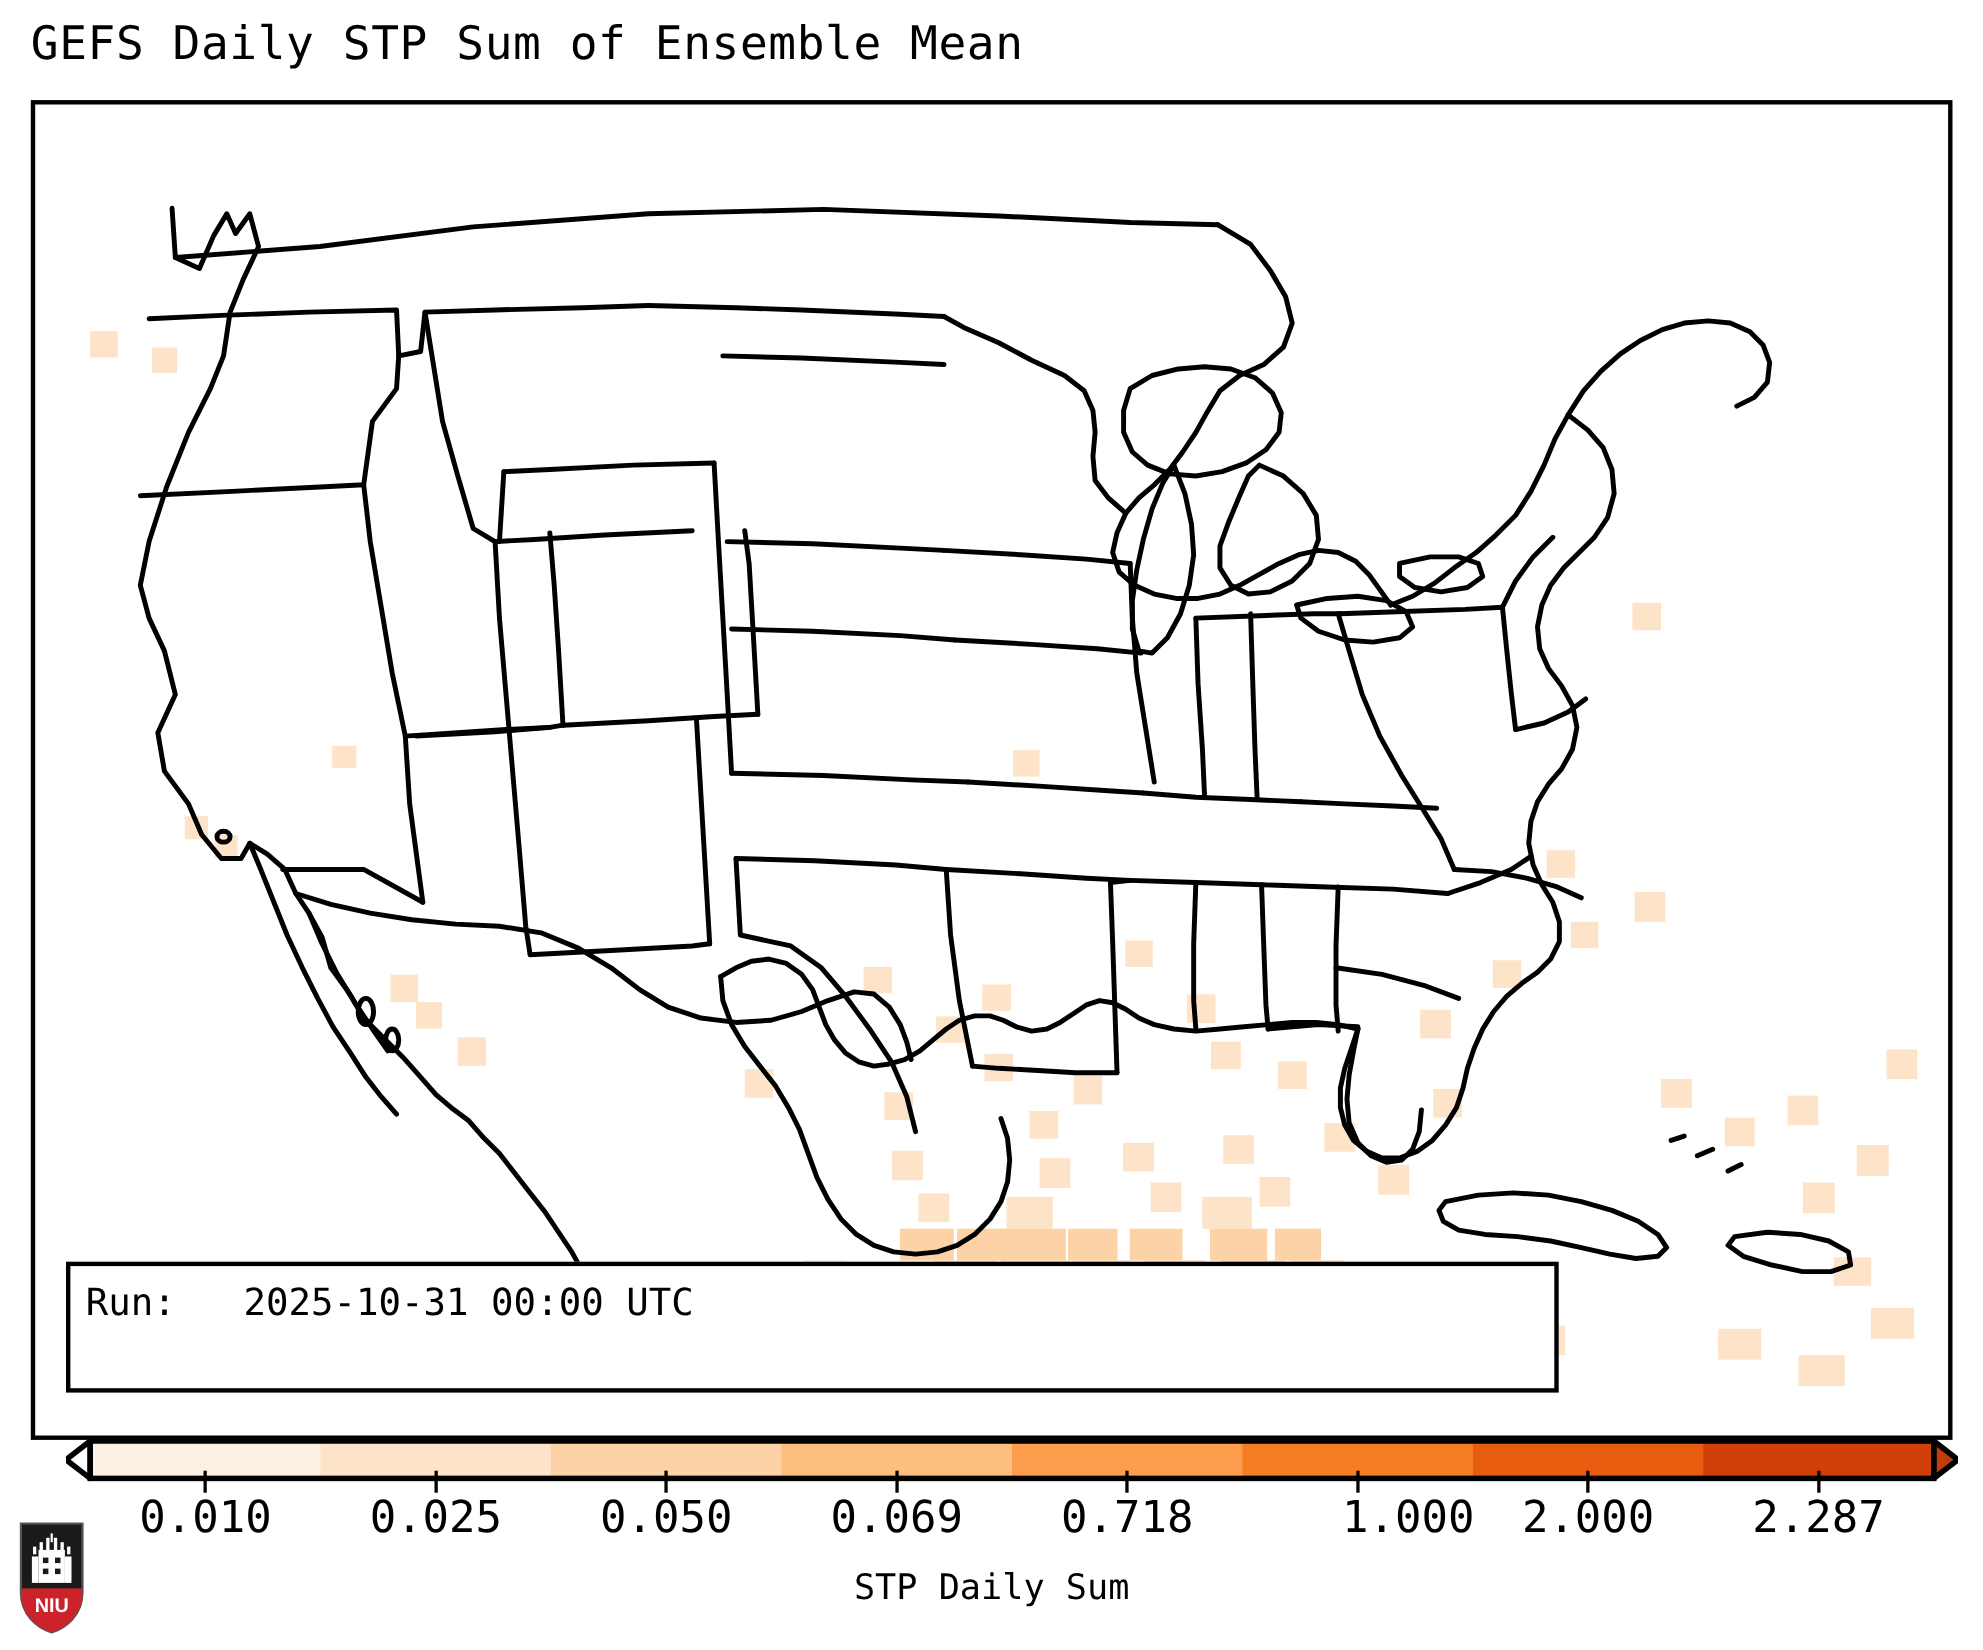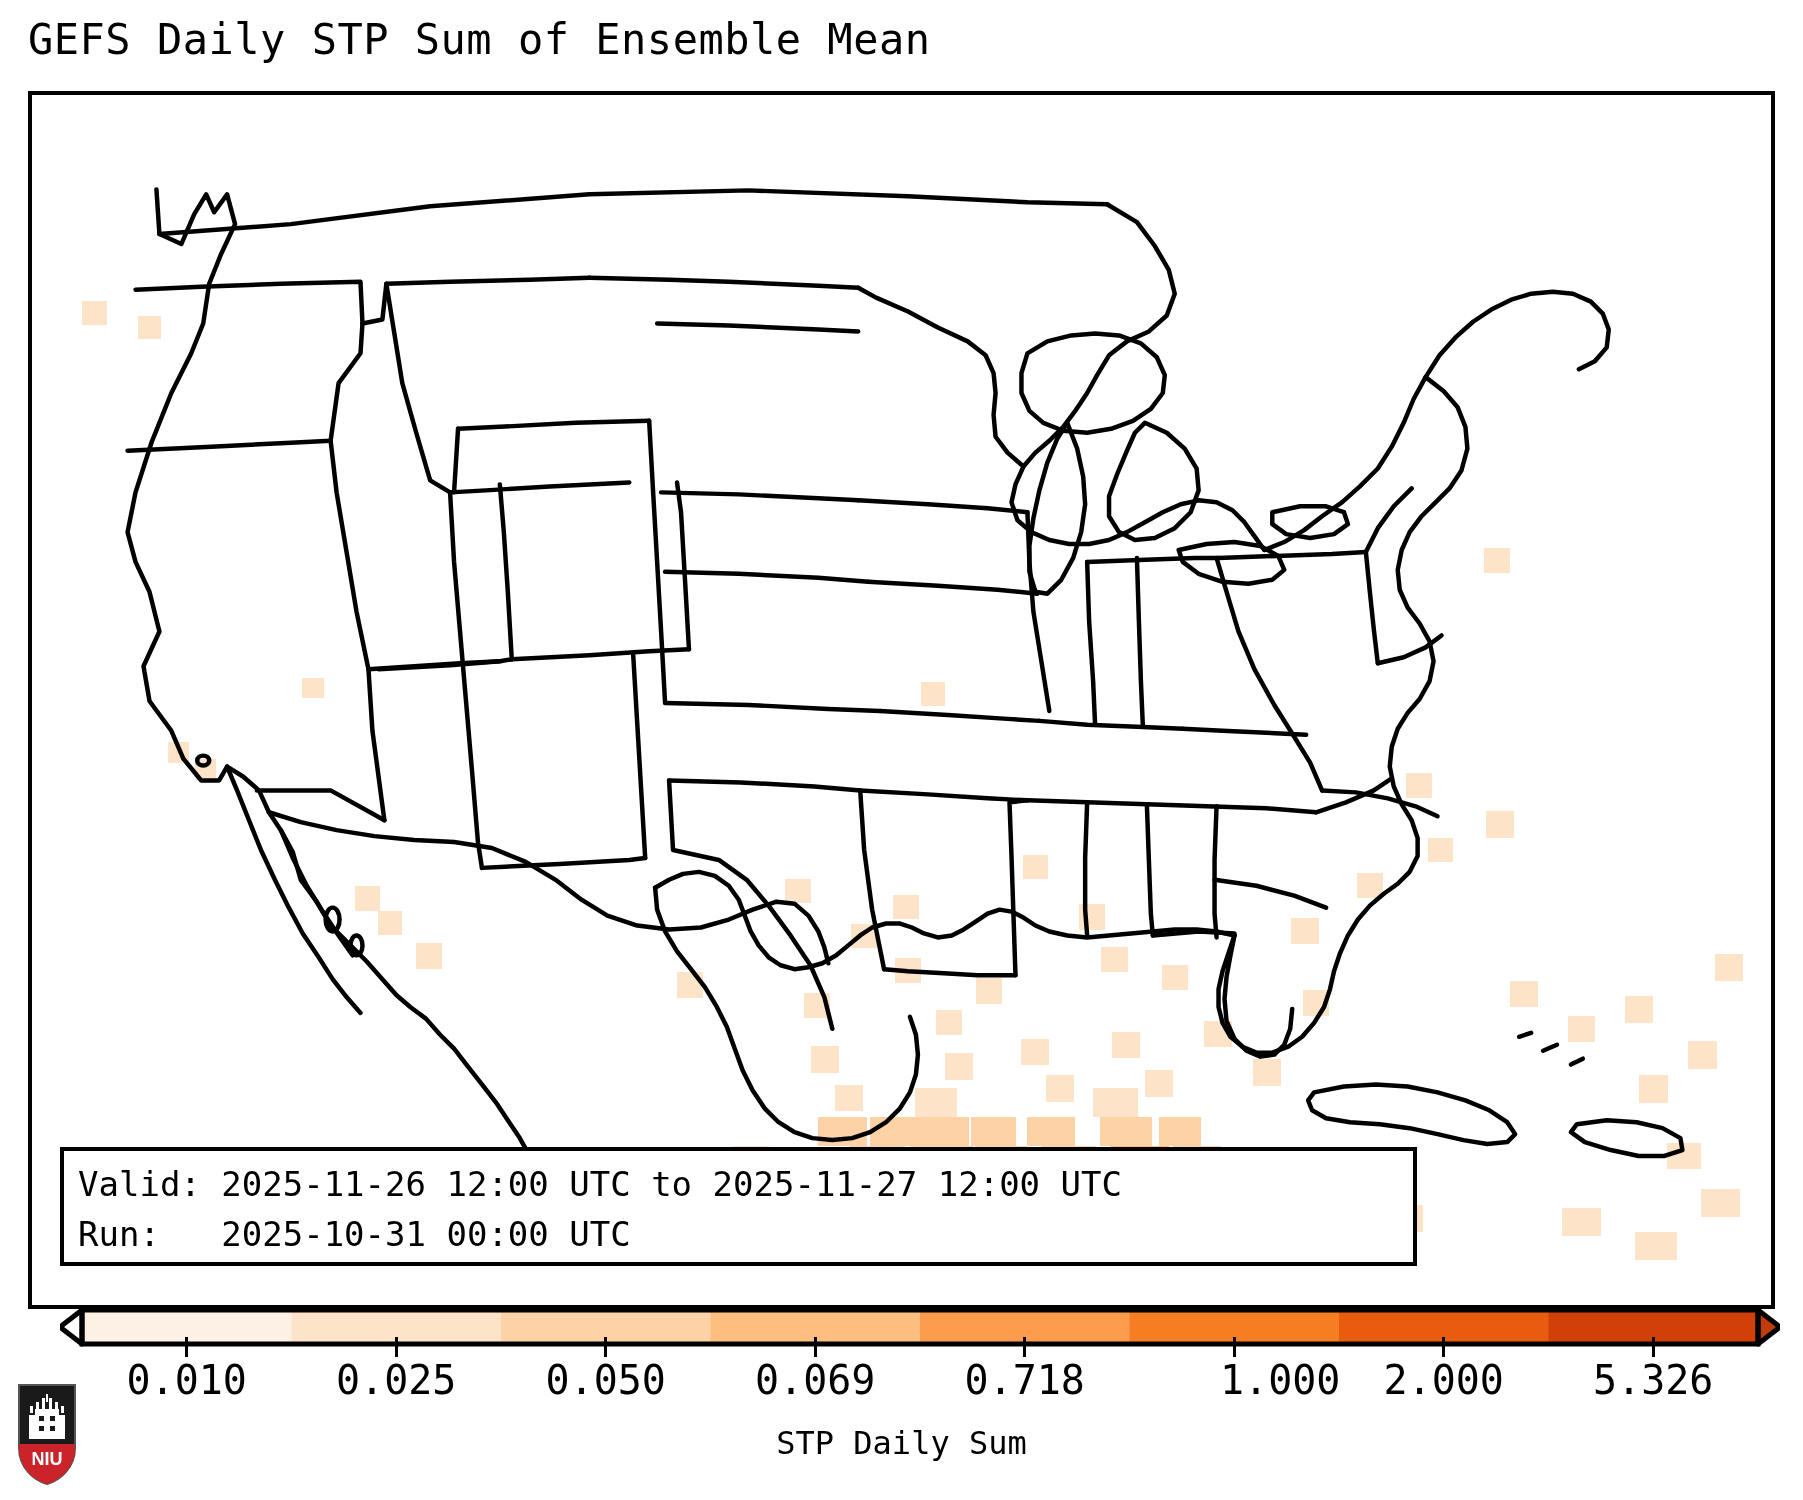--- a/index.html
+++ b/index.html
@@ -413,21 +413,20 @@
         <path d="M1190,716 L1188,770 L1188,824 L1190,848"></path>
         <path d="M1120,714 L1122,770 L1124,824 L1126,846"></path>
         <path d="M1060,712 L1058,768 L1058,820 L1060,846"></path>
         <path d="M1188,790 L1230,796 L1268,806 L1300,818"></path>
         <path d="M1126,846 L1172,842 L1208,844"></path>
       </g>
     </svg>
   </div>
 
   <div id="info-box">
-    <div class="info-line">Valid: 2025-11-26 12:00 UTC to 2025-11-27 12:00 UTC</div>
     <div class="info-line">Run:   2025-10-31 00:00 UTC</div>
   </div>
 
   <div id="colorbar-wrap">
     <svg id="colorbar-svg" viewBox="0 0 1720 46" preserveAspectRatio="none">
       <g id="cb-bands">
           <rect x="22.00" y="6" width="210.10" height="34" fill="#fdf0e4"></rect>
           <rect x="231.50" y="6" width="210.10" height="34" fill="#fde3c8"></rect>
           <rect x="441.00" y="6" width="210.10" height="34" fill="#fdd2a6"></rect>
           <rect x="650.50" y="6" width="210.10" height="34" fill="#fdbe80"></rect>
@@ -453,21 +452,21 @@
       <div class="cb-tick" style="left: 1591.75px;"></div>
     </div>
   <div id="cb-labels">
       <div class="cb-label" style="left: 186.75px;">0.010</div>
       <div class="cb-label" style="left: 396.25px;">0.025</div>
       <div class="cb-label" style="left: 605.75px;">0.050</div>
       <div class="cb-label" style="left: 815.25px;">0.069</div>
       <div class="cb-label" style="left: 1024.75px;">0.718</div>
       <div class="cb-label" style="left: 1234.25px; margin-left: 46px;">1.000</div>
       <div class="cb-label" style="left: 1443.75px;">2.000</div>
-      <div class="cb-label" style="left: 1653.25px;">5.326</div>
+      <div class="cb-label" style="left: 1653.25px;">2.287</div>
     </div>
 
   <div id="cb-axis-title">STP Daily Sum</div>
 
   <div id="niu-logo">
     <svg viewBox="0 0 62 105" width="62" height="105">
       <defs>
         <clipPath id="shieldClip">
           <path d="M3,3 L59,3 L59,66 C59,86 44,98 31,102 C18,98 3,86 3,66 Z"></path>
         </clipPath>

